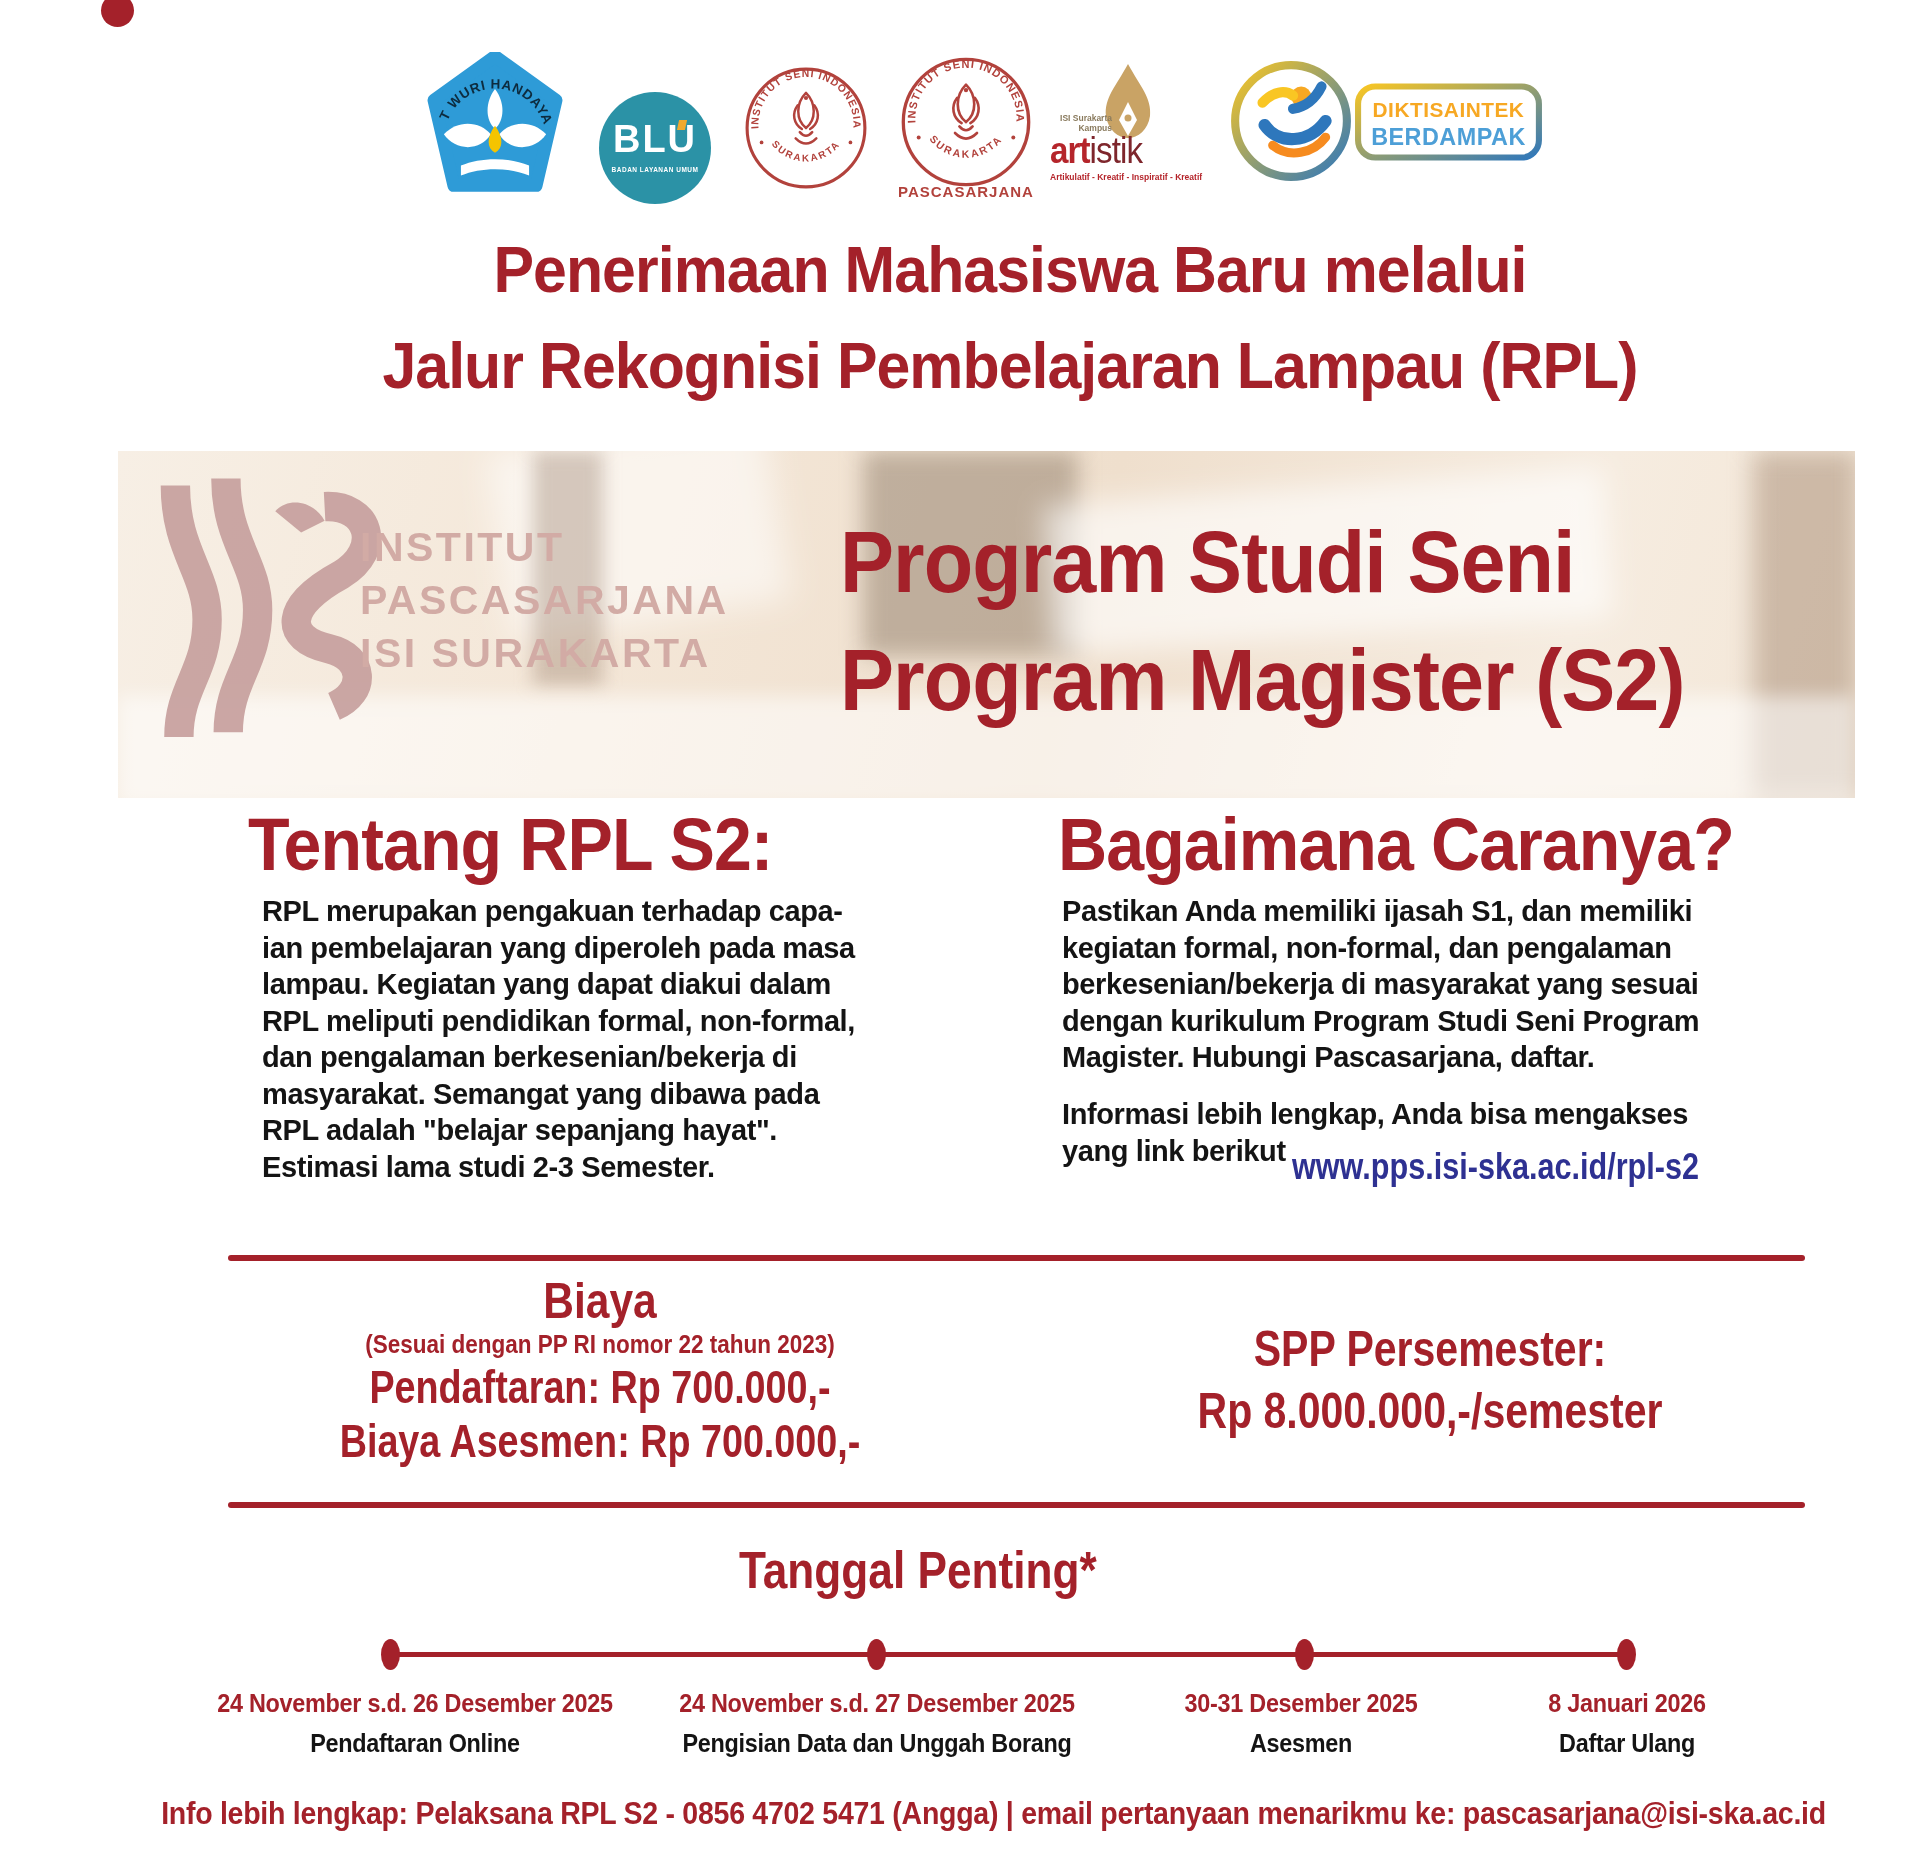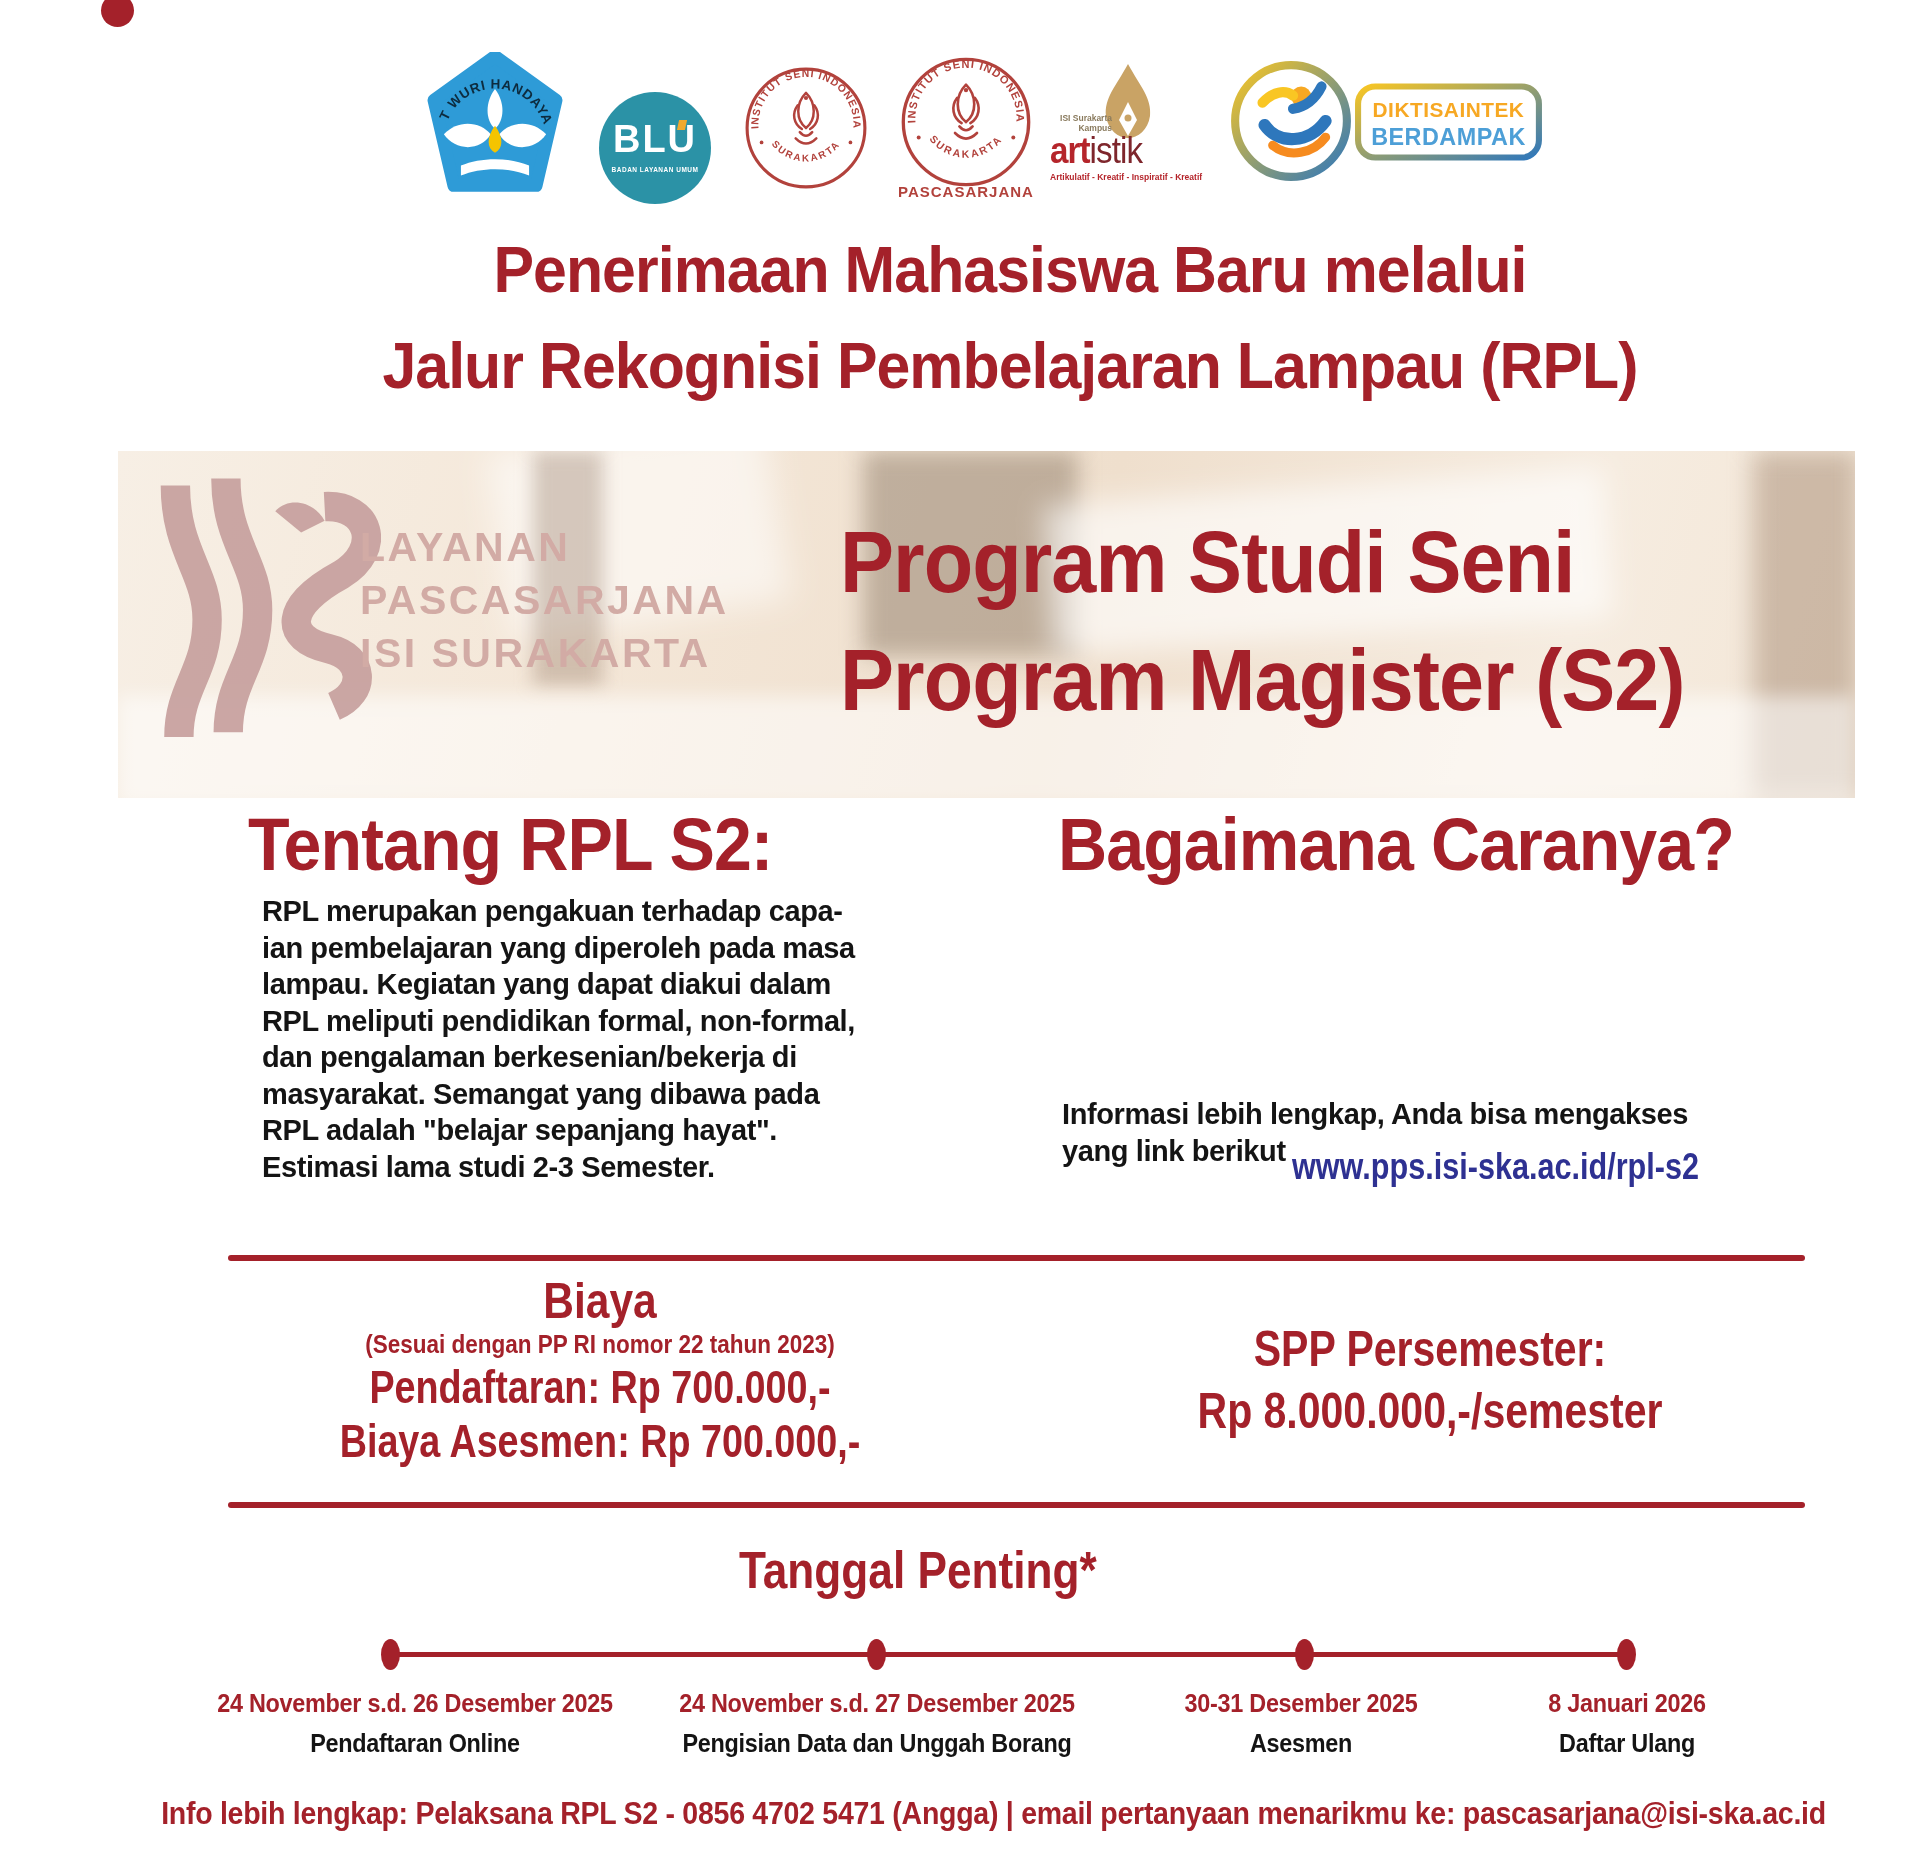--- a/index.html
+++ b/index.html
@@ -209,41 +209,46 @@
     <div class="bn-shape bn-light2"></div>
 
     <svg class="wm-swan" width="235" height="275" viewBox="0 0 200 230">
       <g stroke="#C7A09E" stroke-width="25" fill="none">
         <path d="M25 12 C25 68 52 86 52 126 C52 170 28 184 28 226"></path>
         <path d="M68 6 C68 60 95 78 95 118 C95 164 70 178 70 222"></path>
         <path d="M152 30 C190 28 202 66 166 88 C118 114 116 142 156 151 C186 158 188 188 160 200"></path>
       </g>
       <path d="M152 42 C142 24 120 22 110 34 L132 52 Z" fill="#C7A09E"></path>
     </svg>
-    <div class="wm-text">LAYANAN
+    <div class="wm-text">INSTITUT
 PASCASARJANA
 ISI SURAKARTA</div>
 
     <div class="banner-headline">
       <div>Program Studi Seni</div>
       <div>Program Magister (S2)</div>
     </div>
   </div>
 
   <div class="abs sec-heading about-heading">Tentang RPL S2:</div>
   <div class="abs body-text about-body">RPL merupakan pengakuan terhadap capa-
 ian pembelajaran yang diperoleh pada masa
 lampau. Kegiatan yang dapat diakui dalam
 RPL meliputi pendidikan formal, non-formal,
 dan pengalaman berkesenian/bekerja di
 masyarakat. Semangat yang dibawa pada
 RPL adalah "belajar sepanjang hayat".
 Estimasi lama studi 2-3 Semester.</div>
 
   <div class="abs sec-heading how-heading">Bagaimana Caranya?</div>
+  <div class="abs body-text how-body">Pastikan Anda memiliki ijasah S1, dan memiliki
+kegiatan formal, non-formal, dan pengalaman
+berkesenian/bekerja di masyarakat yang sesuai
+dengan kurikulum Program Studi Seni Program
+Magister. Hubungi Pascasarjana, daftar.</div>
   <div class="abs body-text how-info">Informasi lebih lengkap, Anda bisa mengakses
 yang link berikut</div>
   <div class="abs link">www.pps.isi-ska.ac.id/rpl-s2</div>
 
   <div class="abs divider div1"></div>
   <div class="abs divider div2"></div>
 
   <div class="abs center fee-heading">Biaya</div>
   <div class="abs center fee-sub">(Sesuai dengan PP RI nomor 22 tahun 2023)</div>
   <div class="abs center fee-line fee1">Pendaftaran: Rp 700.000,-</div>

